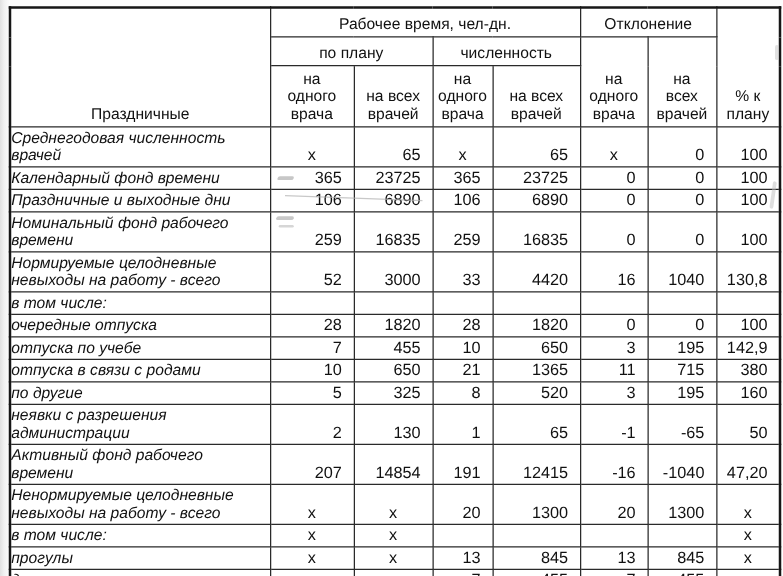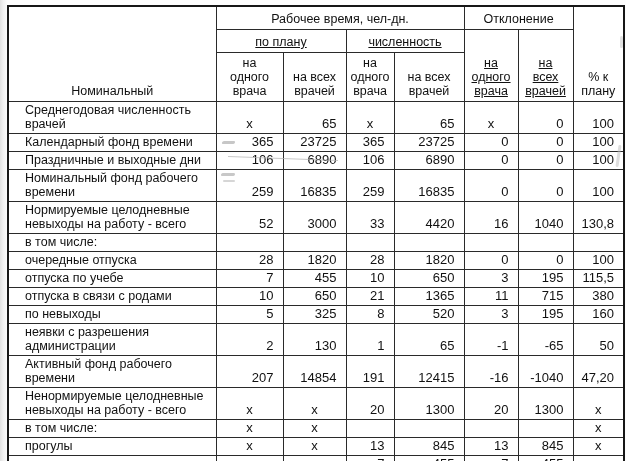--- a/index.html
+++ b/index.html
@@ -29,24 +29,24 @@
     border: 1px solid #2a2a2a;
     font-size: 12.5px;
     line-height: 14px;
     font-weight: normal;
     white-space: pre-line;
     padding: 1px 2px;
     overflow: hidden;
   }
   thead th { vertical-align: bottom; padding-bottom: 3px; }
   tr.hrow1 th { height: 18px; }
-  tr.hrow2 th { height: 18px; text-decoration: underline; }
+  tr.hrow2 th { height: 18px; }
   tr.hrow3 th { height: 44px; }
   tbody tr { height: 17px; }
-  td.lbl { text-align: left; vertical-align: bottom; padding-left: 16px; padding-bottom: 2px; }
+  td.lbl { text-align: left; vertical-align: bottom; padding-left: 0; padding-bottom: 2px; font-style: italic; }
   td.num { text-align: right; vertical-align: bottom; padding-right: 9px; padding-bottom: 2px; font-size: 13px; }
   td.num.xc { text-align: center; padding-right: 2px; }
   
   .art { position: absolute; pointer-events: none; }
   .art-dash1 { left: 222px; top: 141px; width: 13px; height: 3px; background: #a9a9a9; opacity: .65; transform: skewX(-20deg); border-radius: 2px; }
   .art-dash2 { left: 221px; top: 173px; width: 14px; height: 3px; background: #a3a3a3; opacity: .6; transform: skewX(-15deg); border-radius: 2px; }
   .art-dash3 { left: 223px; top: 180px; width: 12px; height: 2px; background: #b5b5b5; opacity: .55; border-radius: 2px; }
   .art-line1 { left: 228px; top: 158px; width: 110px; height: 1px; background: #b0b0b0; opacity: .7; transform: rotate(2deg); }
   .art-mark-right { left: 617px; top: 145px; width: 3px; height: 22px; background: #bdbdbd; opacity: .5; transform: rotate(8deg); border-radius: 2px; }
   .art-mark-right2 { left: 620px; top: 36px; width: 3px; height: 12px; background: #c4c4c4; opacity: .5; border-radius: 2px; }
@@ -62,21 +62,21 @@
       <col style="width:67px">
       <col style="width:63px">
       <col style="width:48px">
     <col style="width:70px">
       <col style="width:54px">
       <col style="width:55px">
       <col style="width:51px">
   </colgroup>
   <thead>
     <tr class="hrow1">
-      <th rowspan="3">Номинальный</th>
+      <th rowspan="3">Праздничные</th>
       <th colspan="4">Рабочее время, чел-дн.</th>
       <th colspan="2">Отклонение</th>
       <th rowspan="3">% к
 плану</th>
     </tr>
     <tr class="hrow2">
       <th colspan="2">по плану</th>
       <th colspan="2">численность</th>
       <th rowspan="2">на
 одного
@@ -173,34 +173,34 @@
       <td class="num">100</td>
     </tr>
     <tr>
       <td class="lbl">отпуска по учебе</td>
       <td class="num">7</td>
       <td class="num">455</td>
       <td class="num">10</td>
       <td class="num">650</td>
       <td class="num">3</td>
       <td class="num">195</td>
-      <td class="num">115,5</td>
+      <td class="num">142,9</td>
     </tr>
     <tr>
       <td class="lbl">отпуска в связи с родами</td>
       <td class="num">10</td>
       <td class="num">650</td>
       <td class="num">21</td>
       <td class="num">1365</td>
       <td class="num">11</td>
       <td class="num">715</td>
       <td class="num">380</td>
     </tr>
     <tr>
-      <td class="lbl">по невыходы</td>
+      <td class="lbl">по другие</td>
       <td class="num">5</td>
       <td class="num">325</td>
       <td class="num">8</td>
       <td class="num">520</td>
       <td class="num">3</td>
       <td class="num">195</td>
       <td class="num">160</td>
     </tr>
     <tr>
       <td class="lbl">неявки с разрешения

